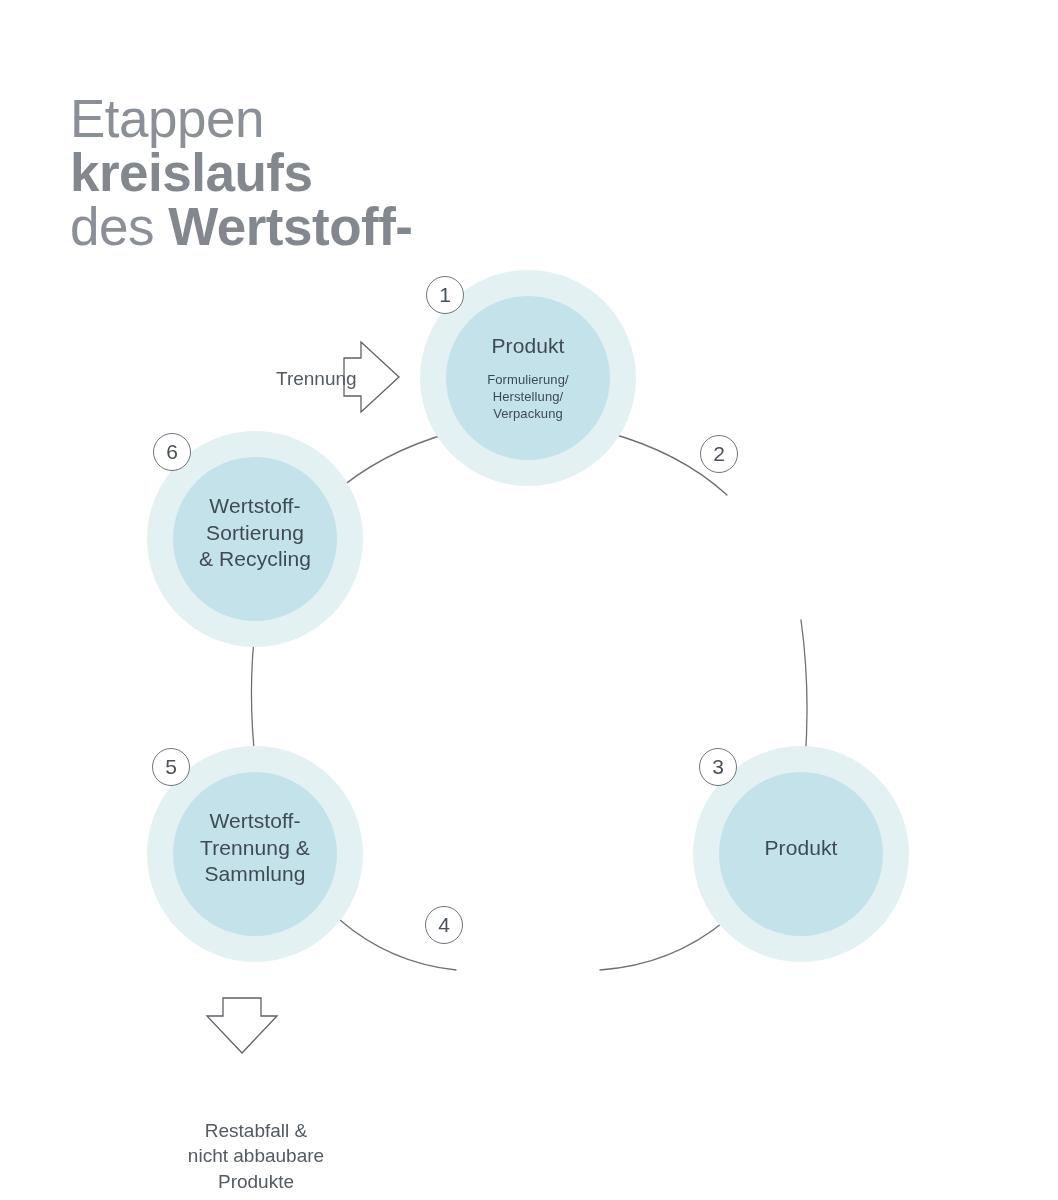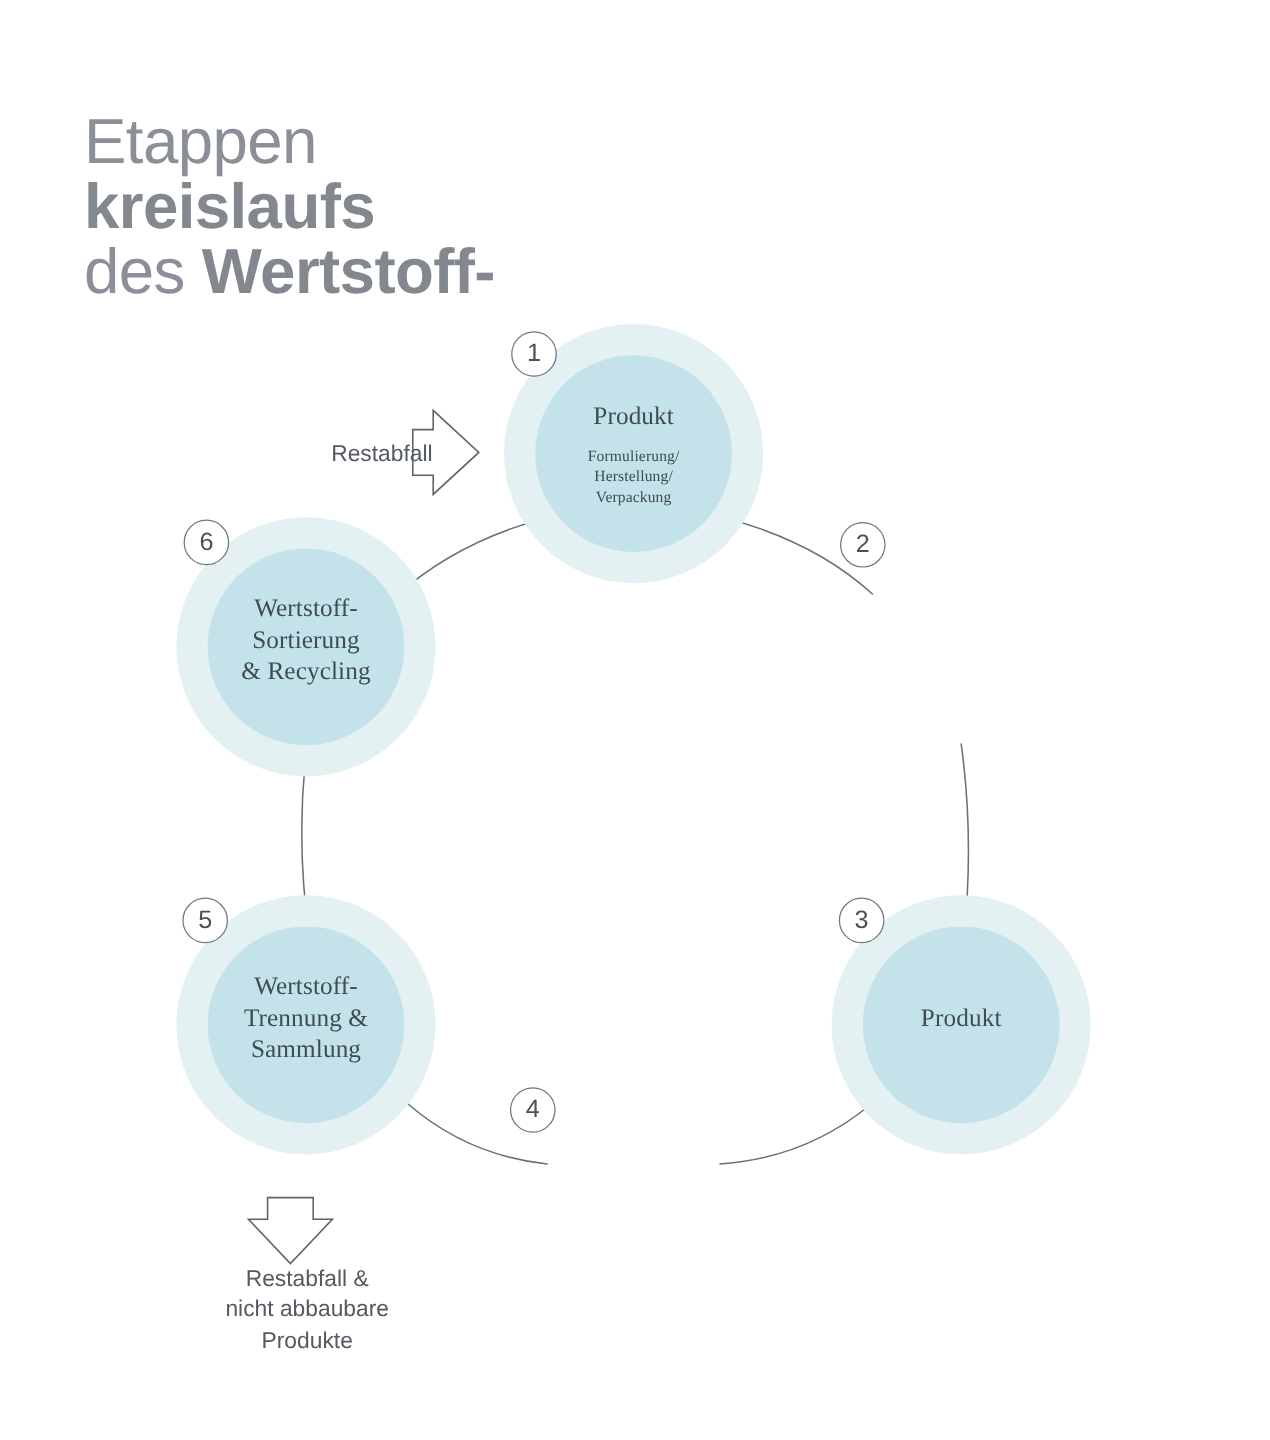--- a/index.html
+++ b/index.html
@@ -50,21 +50,20 @@
   }
 
   
   .node {
     position: absolute;
     border-radius: 50%;
     background: #e4f1f3;
     display: flex;
     align-items: center;
     justify-content: center;
-    font-family: Liberation Serif, serif;
   }
   .node-inner {
     border-radius: 50%;
     background: #c4e2e9;
     display: flex;
     flex-direction: column;
     align-items: center;
     justify-content: center;
     text-align: center;
     color: #3f4b54;
@@ -113,21 +112,21 @@
     text-align: center;
     white-space: pre-line;
   }
   #rohstoffe-label {
     left: 276px;
     top: 366px;
     text-align: left;
   }
   #restabfall-label {
     left: 160px;
-    top: 1054px;
+    top: 1118px;
     width: 192px;
   }
 </style>
 </head>
 <body>
 
 <div id="title-block">
   <span class="tline light">Etappen</span>
   <span class="tline bold">kreislaufs</span>
   <span class="tline"><span class="light">des </span><span class="bold">Wertstoff-</span></span>
@@ -191,18 +190,18 @@
   <div class="node" style="left:147px; top:431px; width:216px; height:216px;">
     <div class="node-inner" style="width:164px; height:164px;">
       <div class="node-title">Wertstoff-
 Sortierung
 &amp; Recycling</div>
       <div class="node-sub"></div>
     </div>
   </div>
   <div class="badge" style="left:153px; top:433px;">6</div>
 
-  <div class="flow-label" id="rohstoffe-label">Restabfall</div>
+  <div class="flow-label" id="rohstoffe-label">Trennung</div>
   <div class="flow-label" id="restabfall-label">Restabfall &amp;
 nicht abbaubare
 Produkte</div>
 
 </div>
 
 </body></html>

